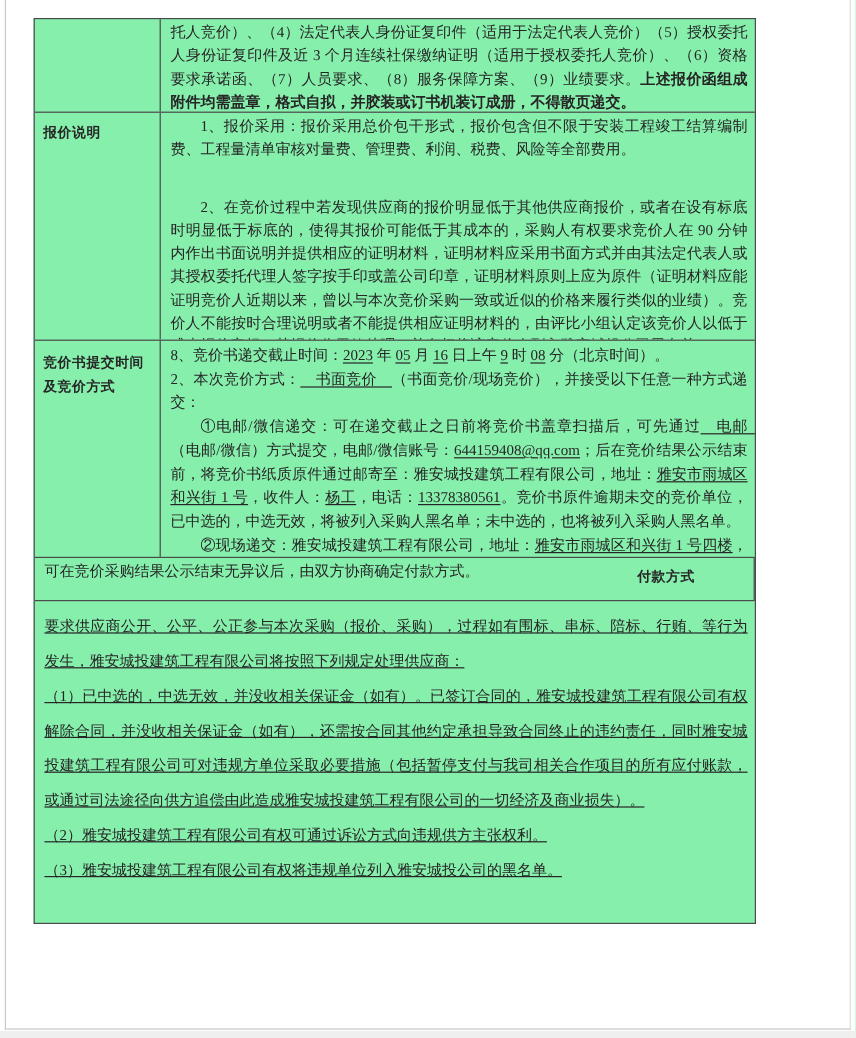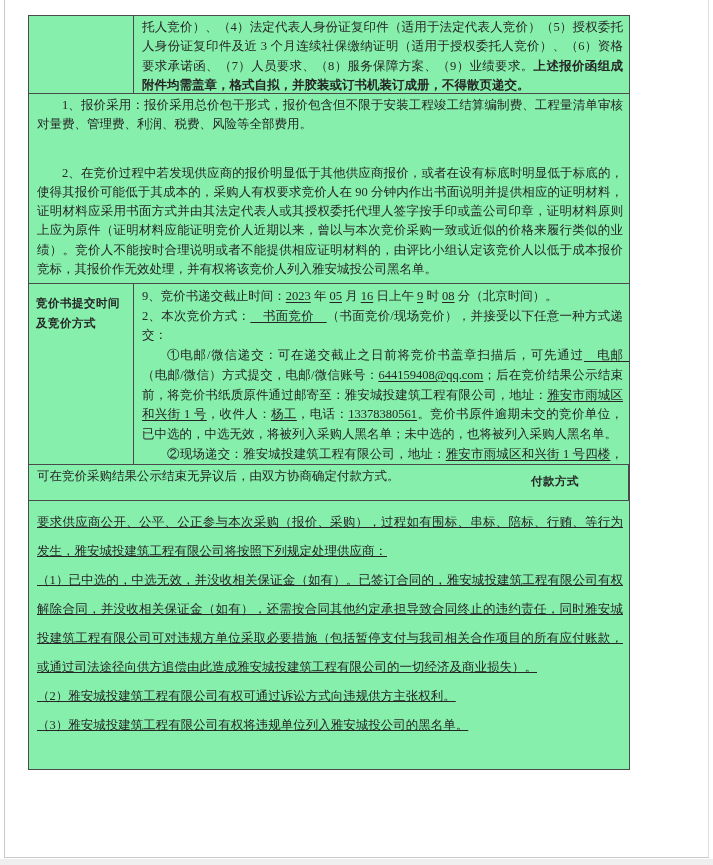--- a/index.html
+++ b/index.html
@@ -71,31 +71,32 @@
 
     <div class="row r0">
       <div class="cell label"></div>
       <div class="cell content">
           <p class="para"><span>托人竞价）、（4）法定代表人身份证复印件（适用于法定代表人竞价）（5）授权委托人身份证复印件及近 3 个月连续社保缴纳证明（适用于授权委托人竞价）、（6）资格要求承诺函、（7）人员要求、（8）服务保障方案、（9）业绩要求。</span><span class="b">上述报价函组成附件均需盖章，格式自拟，并胶装或订书机装订成册，不得散页递交。</span></p>
         </div>
     </div>
 
 
     <div class="row r2">
+      <div class="cell label">报价说明</div>
       <div class="cell content">
           <p class="para indent"><span>1、报价采用：报价采用总价包干形式，报价包含但不限于安装工程竣工结算编制费、工程量清单审核对量费、管理费、利润、税费、风险等全部费用。</span></p>
           <p class="para indent gap"><span>2、在竞价过程中若发现供应商的报价明显低于其他供应商报价，或者在设有标底时明显低于标底的，使得其报价可能低于其成本的，采购人有权要求竞价人在 90 分钟内作出书面说明并提供相应的证明材料，证明材料应采用书面方式并由其法定代表人或其授权委托代理人签字按手印或盖公司印章，证明材料原则上应为原件（证明材料应能证明竞价人近期以来，曾以与本次竞价采购一致或近似的价格来履行类似的业绩）。竞价人不能按时合理说明或者不能提供相应证明材料的，由评比小组认定该竞价人以低于成本报价竞标，其报价作无效处理，并有权将该竞价人列入雅安城投公司黑名单。</span></p>
         </div>
     </div>
 
     <div class="row r3">
       <div class="cell label">竞价书提交时间
 及竞价方式</div>
       <div class="cell content">
-          <p class="para"><span>9、竞价书递交截止时间：</span><span class="u">2023</span><span> 年 </span><span class="u">05</span><span> 月 </span><span class="u">16</span><span> 日上午 </span><span class="u">9</span><span> 时 </span><span class="u">08</span><span> 分（北京时间）。</span></p>
+          <p class="para"><span>8、竞价书递交截止时间：</span><span class="u">2023</span><span> 年 </span><span class="u">05</span><span> 月 </span><span class="u">16</span><span> 日上午 </span><span class="u">9</span><span> 时 </span><span class="u">08</span><span> 分（北京时间）。</span></p>
           <p class="para"><span>2、本次竞价方式：</span><span class="u">　书面竞价　</span><span>（书面竞价/现场竞价），并接受以下任意一种方式递交：</span></p>
           <p class="para indent"><span>①电邮/微信递交：可在递交截止之日前将竞价书盖章扫描后，可先通过</span><span class="u">　电邮　</span><span>（电邮/微信）方式提交，电邮/微信账号：</span><span class="u">644159408@qq.com</span><span>；后在竞价结果公示结束前，将竞价书纸质原件通过邮寄至：雅安城投建筑工程有限公司，地址：</span><span class="u">雅安市雨城区和兴街 1 号</span><span>，收件人：</span><span class="u">杨工</span><span>，电话：</span><span class="u">13378380561</span><span>。竞价书原件逾期未交的竞价单位，已中选的，中选无效，将被列入采购人黑名单；未中选的，也将被列入采购人黑名单。</span></p>
           <p class="para indent"><span>②现场递交：雅安城投建筑工程有限公司，地址：</span><span class="u">雅安市雨城区和兴街 1 号四楼</span><span>，接收人：</span><span class="u">杨工</span><span>，电话：</span><span class="u">13378380561</span><span>。</span></p>
         </div>
     </div>
 
     <div class="row r4">
       <div class="cell content">
           <p class="para"><span>可在竞价采购结果公示结束无异议后，由双方协商确定付款方式。</span></p>
         </div>

